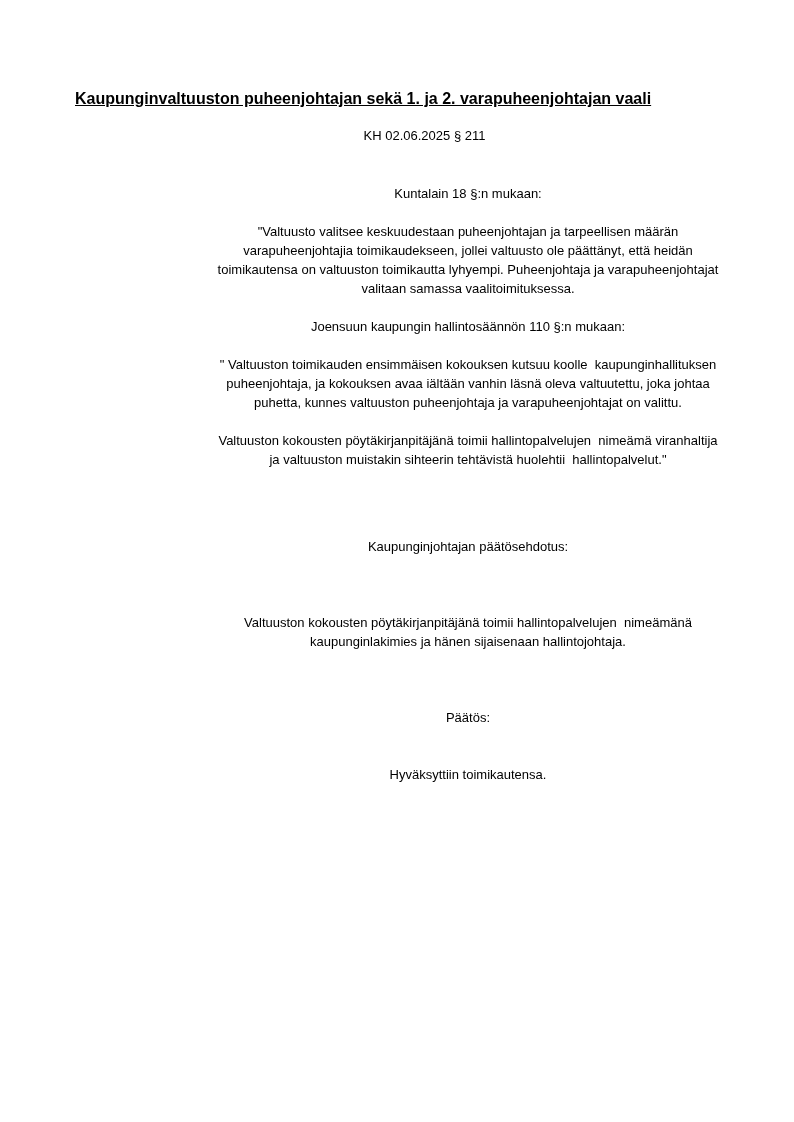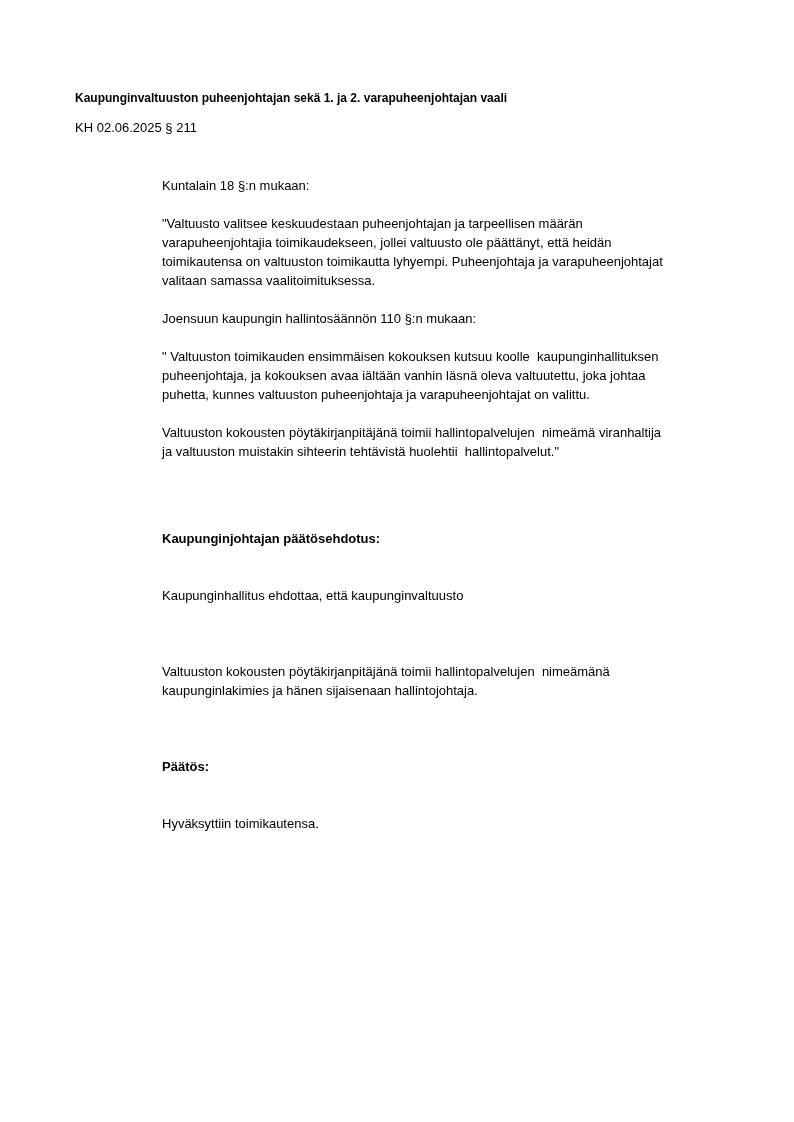--- a/index.html
+++ b/index.html
@@ -9,31 +9,32 @@
     background: #ffffff;
     color: #000000;
     font-family: "Liberation Sans", sans-serif;
     font-size: 13px;
     line-height: 19px;
     overflow: hidden;
   }
   .page { position: relative; width: 794px; height: 1122px; background: #ffffff; }
   .doc { padding: 89px 20px 0 75px; }
   .title {
-    font-size: 12px;
+    font-size: 16px;
     font-weight: bold;
     line-height: 19px;
-    margin: 0 0 10px 0;
+    margin: 0 0 18px 0;
     white-space: pre;
+    text-decoration: underline;
   }
-  .ref { margin: 0 0 39px 0; white-space: pre; }
+  .ref { margin: 0 0 39px 0; white-space: pre; text-align: center; }
   .indent { margin-left: 87px; }
-  .para { white-space: pre; margin: 4px 0 19px 0; }
+  .para { white-space: pre; margin: 4px 0 19px 0; text-align: center; }
   .para.gap-lg { margin-bottom: 30px; }
-  .bold { font-weight: bold; }
+  .bold { font-weight: normal; }
 </style>
 </head>
 <body>
 
 <div class="page">
   <div class="doc">
 
     <h1 class="title">Kaupunginvaltuuston puheenjohtajan sekä 1. ja 2. varapuheenjohtajan vaali</h1>
 
     <div class="ref">KH 02.06.2025 § 211</div>
@@ -45,21 +46,20 @@
 toimikautensa on valtuuston toimikautta lyhyempi. Puheenjohtaja ja varapuheenjohtajat
 valitaan samassa vaalitoimituksessa.</div>
       <div class="para">Joensuun kaupungin hallintosäännön 110 §:n mukaan:</div>
       <div class="para">" Valtuuston toimikauden ensimmäisen kokouksen kutsuu koolle  kaupunginhallituksen
 puheenjohtaja, ja kokouksen avaa iältään vanhin läsnä oleva valtuutettu, joka johtaa
 puhetta, kunnes valtuuston puheenjohtaja ja varapuheenjohtajat on valittu.</div>
       <div class="para gap-lg">Valtuuston kokousten pöytäkirjanpitäjänä toimii hallintopalvelujen  nimeämä viranhaltija
 ja valtuuston muistakin sihteerin tehtävistä huolehtii  hallintopalvelut."</div>
       <div class="para">
         <div class="bold">Kaupunginjohtajan päätösehdotus:</div>
-        <div>Kaupunginhallitus ehdottaa, että kaupunginvaltuusto</div>
       </div>
       <div class="para">Valtuuston kokousten pöytäkirjanpitäjänä toimii hallintopalvelujen  nimeämänä
 kaupunginlakimies ja hänen sijaisenaan hallintojohtaja.</div>
       <div class="para">
         <div class="bold">Päätös:</div>
         <div>Hyväksyttiin toimikautensa.</div>
       </div>
     </div>
 
   </div>

